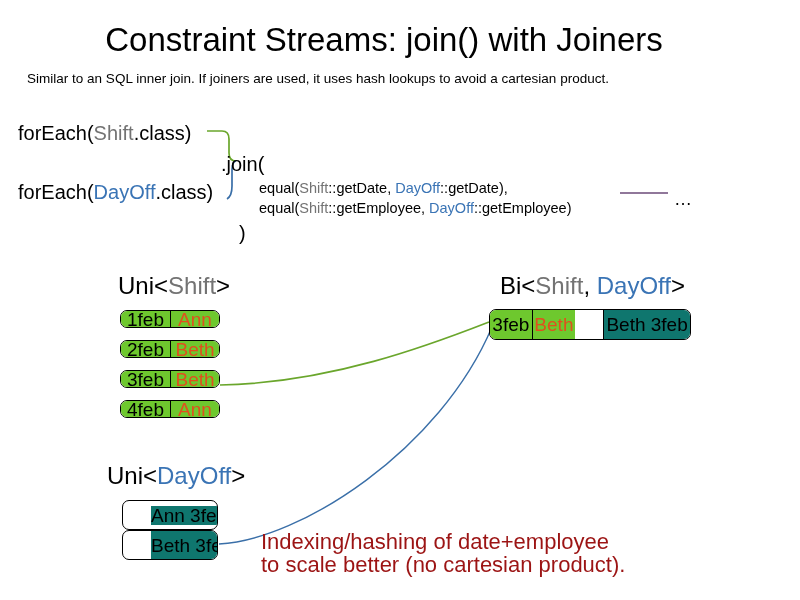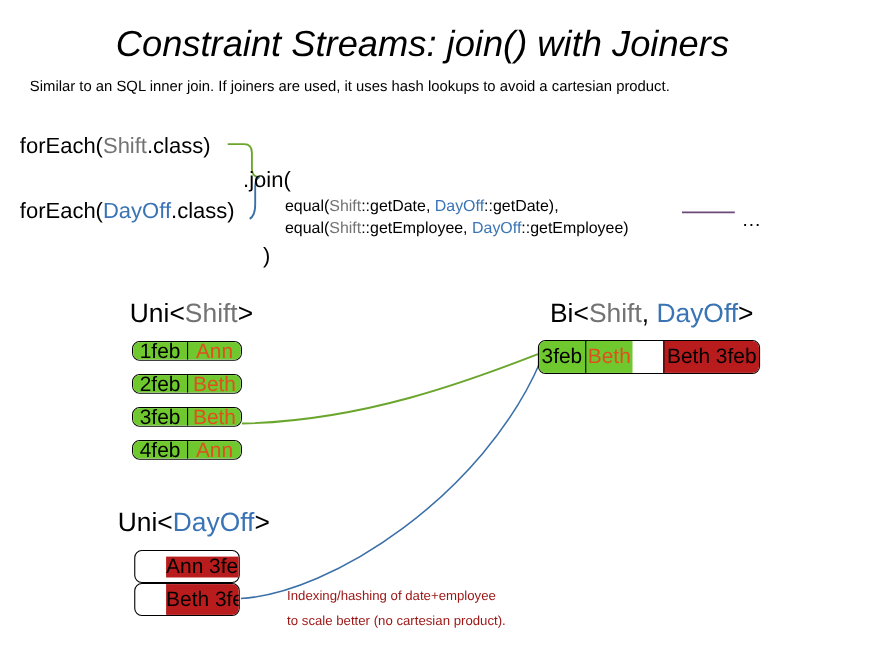--- a/index.html
+++ b/index.html
@@ -25,21 +25,20 @@
     position: absolute;
     left: 0;
     top: 20px;
     width: 768px;
     text-align: center;
     font-size: 33px;
     line-height: 40px;
     font-weight: normal;
     color: #000000;
     white-space: nowrap;
-    font-style: italic;
   }
   #subtitle {
     position: absolute;
     left: 0;
     top: 70px;
     width: 636px;
     text-align: center;
     font-size: 13.5px;
     line-height: 18px;
     color: #000000;
@@ -106,21 +105,21 @@
   .cell {
     display: flex;
     align-items: center;
     justify-content: center;
     font-size: 19px;
     line-height: 19px;
     white-space: nowrap;
     box-sizing: border-box;
   }
   .cell-green { background: #6ec82e; }
-  .cell-blue  { background: #b91c1c; margin-left: 28px; }
+  .cell-blue  { background: #0f766e; margin-left: 28px; }
   .cell-div   { border-left: 1.6px solid #000000; }
   .txt-black  { color: #000000; }
   .txt-orange { color: #e0501e; }
 
   
   .shift-row {
     left: 120px;
     width: 100px;
     height: 18px;
   }
@@ -159,21 +158,21 @@
     width: 800px;
     height: 600px;
     pointer-events: none;
   }
 
   
   #annotation {
     position: absolute;
     left: 261px;
     top: 530px;
-    font-size: 12px;
+    font-size: 22px;
     line-height: 23px;
     color: #9c1414;
     white-space: pre-line;
   }
 </style>
 </head>
 <body>
 
 <div id="slide">
 

